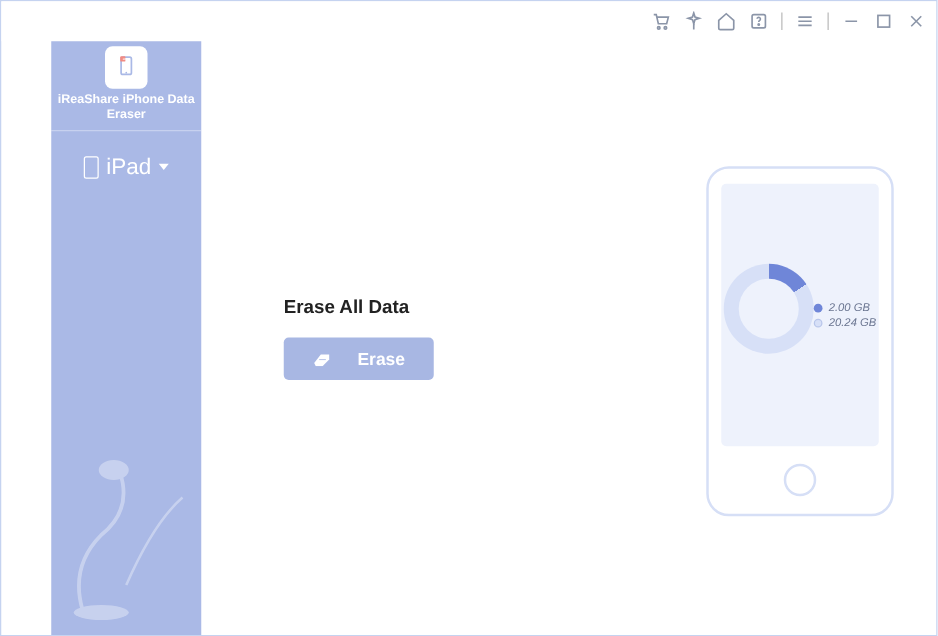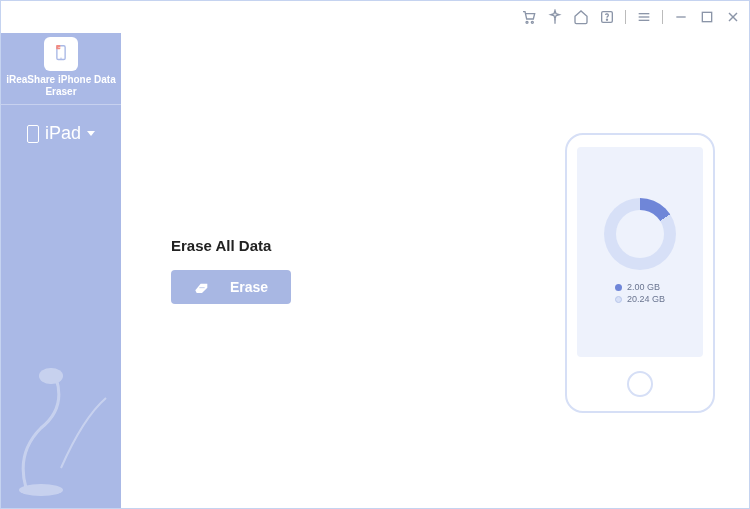--- a/index.html
+++ b/index.html
@@ -30,20 +30,21 @@
     cursor: pointer;
   }
   .titlebar .tb-sep {
     width: 1px;
     height: 14px;
     background: #bbb;
   }
   .container {
     display: flex;
     height: calc(100% - 32px);
+    padding-left: 40px;
   }
   .sidebar {
     width: 120px;
     background: #aab9e6;
     display: flex;
     flex-direction: column;
     align-items: center;
     position: relative;
   }
   .brand {
@@ -99,21 +100,21 @@
   }
   .main {
     flex: 1;
     position: relative;
     padding: 0 30px;
     display: flex;
     align-items: center;
   }
   .content {
     max-width: 330px;
-    margin-left: 20px;
+    margin-left: 36px;
   }
   .heading {
     font-size: 15px;
     font-weight: bold;
     color: #222;
     margin-bottom: 16px;
   }
   .description {
     font-size: 12px;
     color: #9aa0aa;
@@ -151,23 +152,24 @@
     flex-direction: column;
     align-items: center;
   }
   .phone-screen {
     margin-top: 12px;
     width: 126px;
     height: 210px;
     background: #eef2fc;
     border-radius: 4px;
     display: flex;
-    flex-direction: column;
-    align-items: center;
-    justify-content: center;
+    flex-direction: row;
+    align-items: center;
+    justify-content: center;
+    font-style: italic;
   }
   .donut {
     width: 72px; height: 72px;
     border-radius: 50%;
     background: conic-gradient(#6f86d8 0deg 60deg, #d7e0f7 60deg 360deg);
     display: flex;
     align-items: center;
     justify-content: center;
     margin-bottom: 10px;
   }

